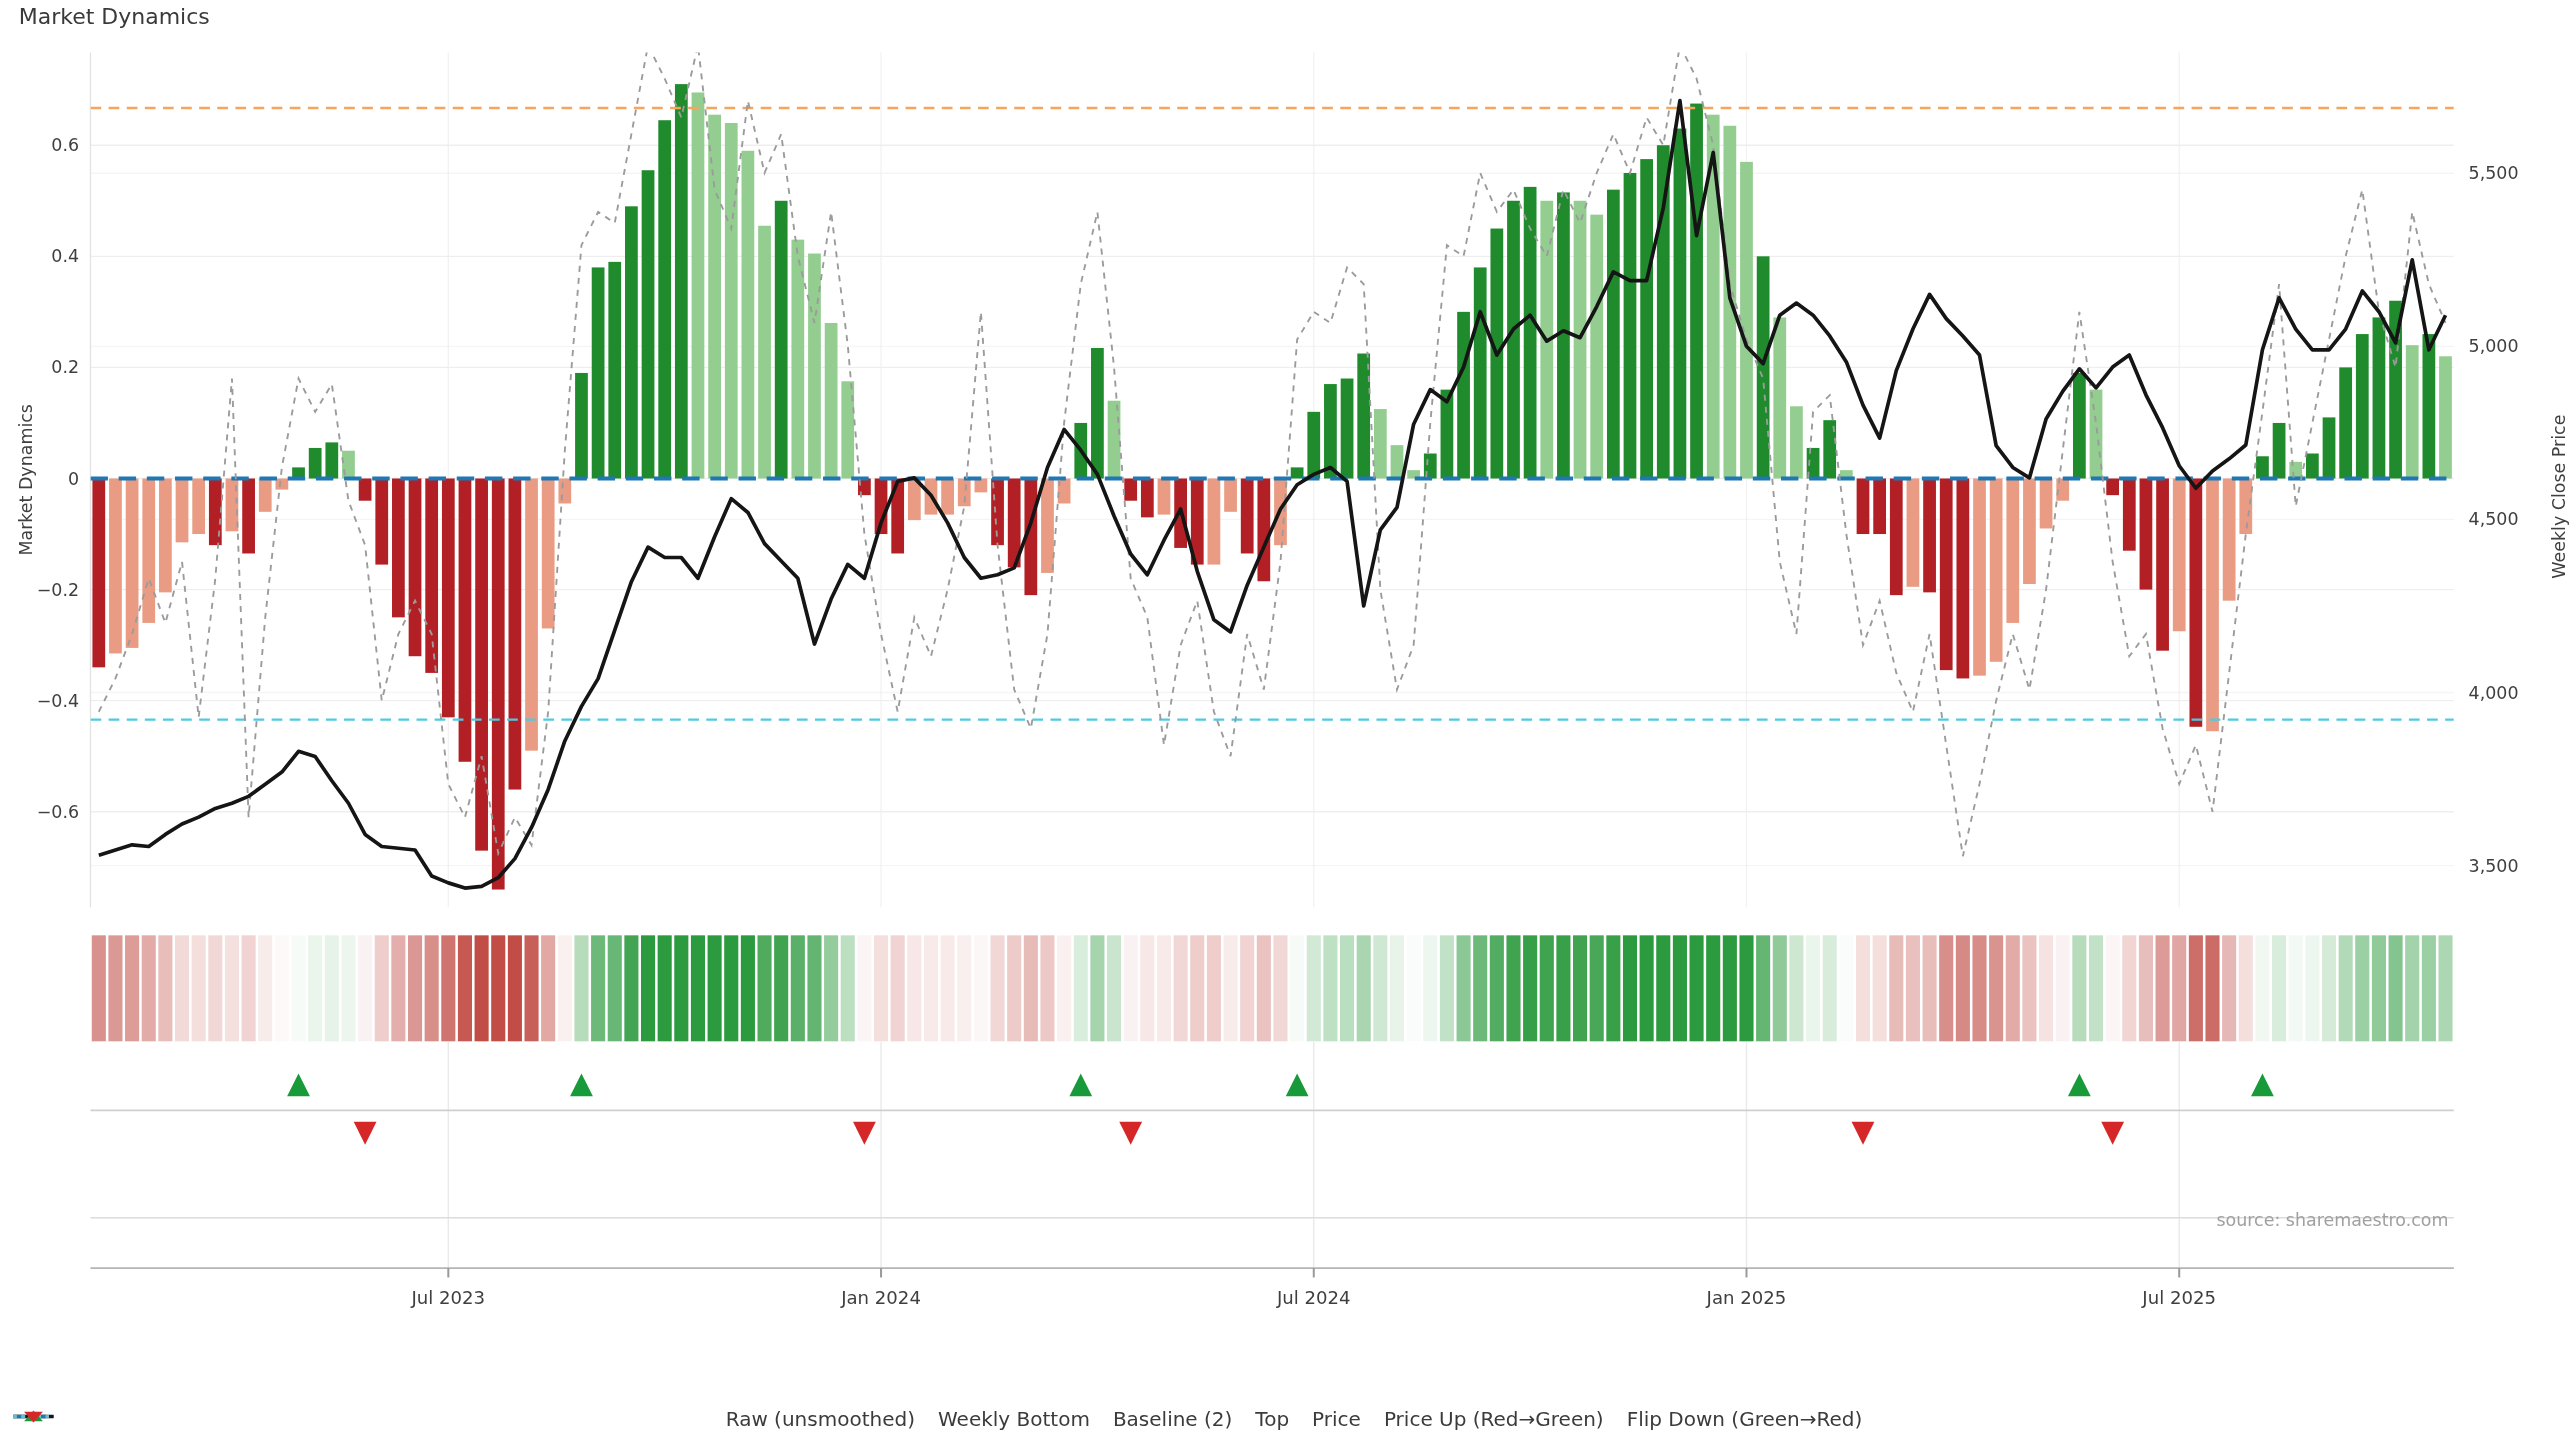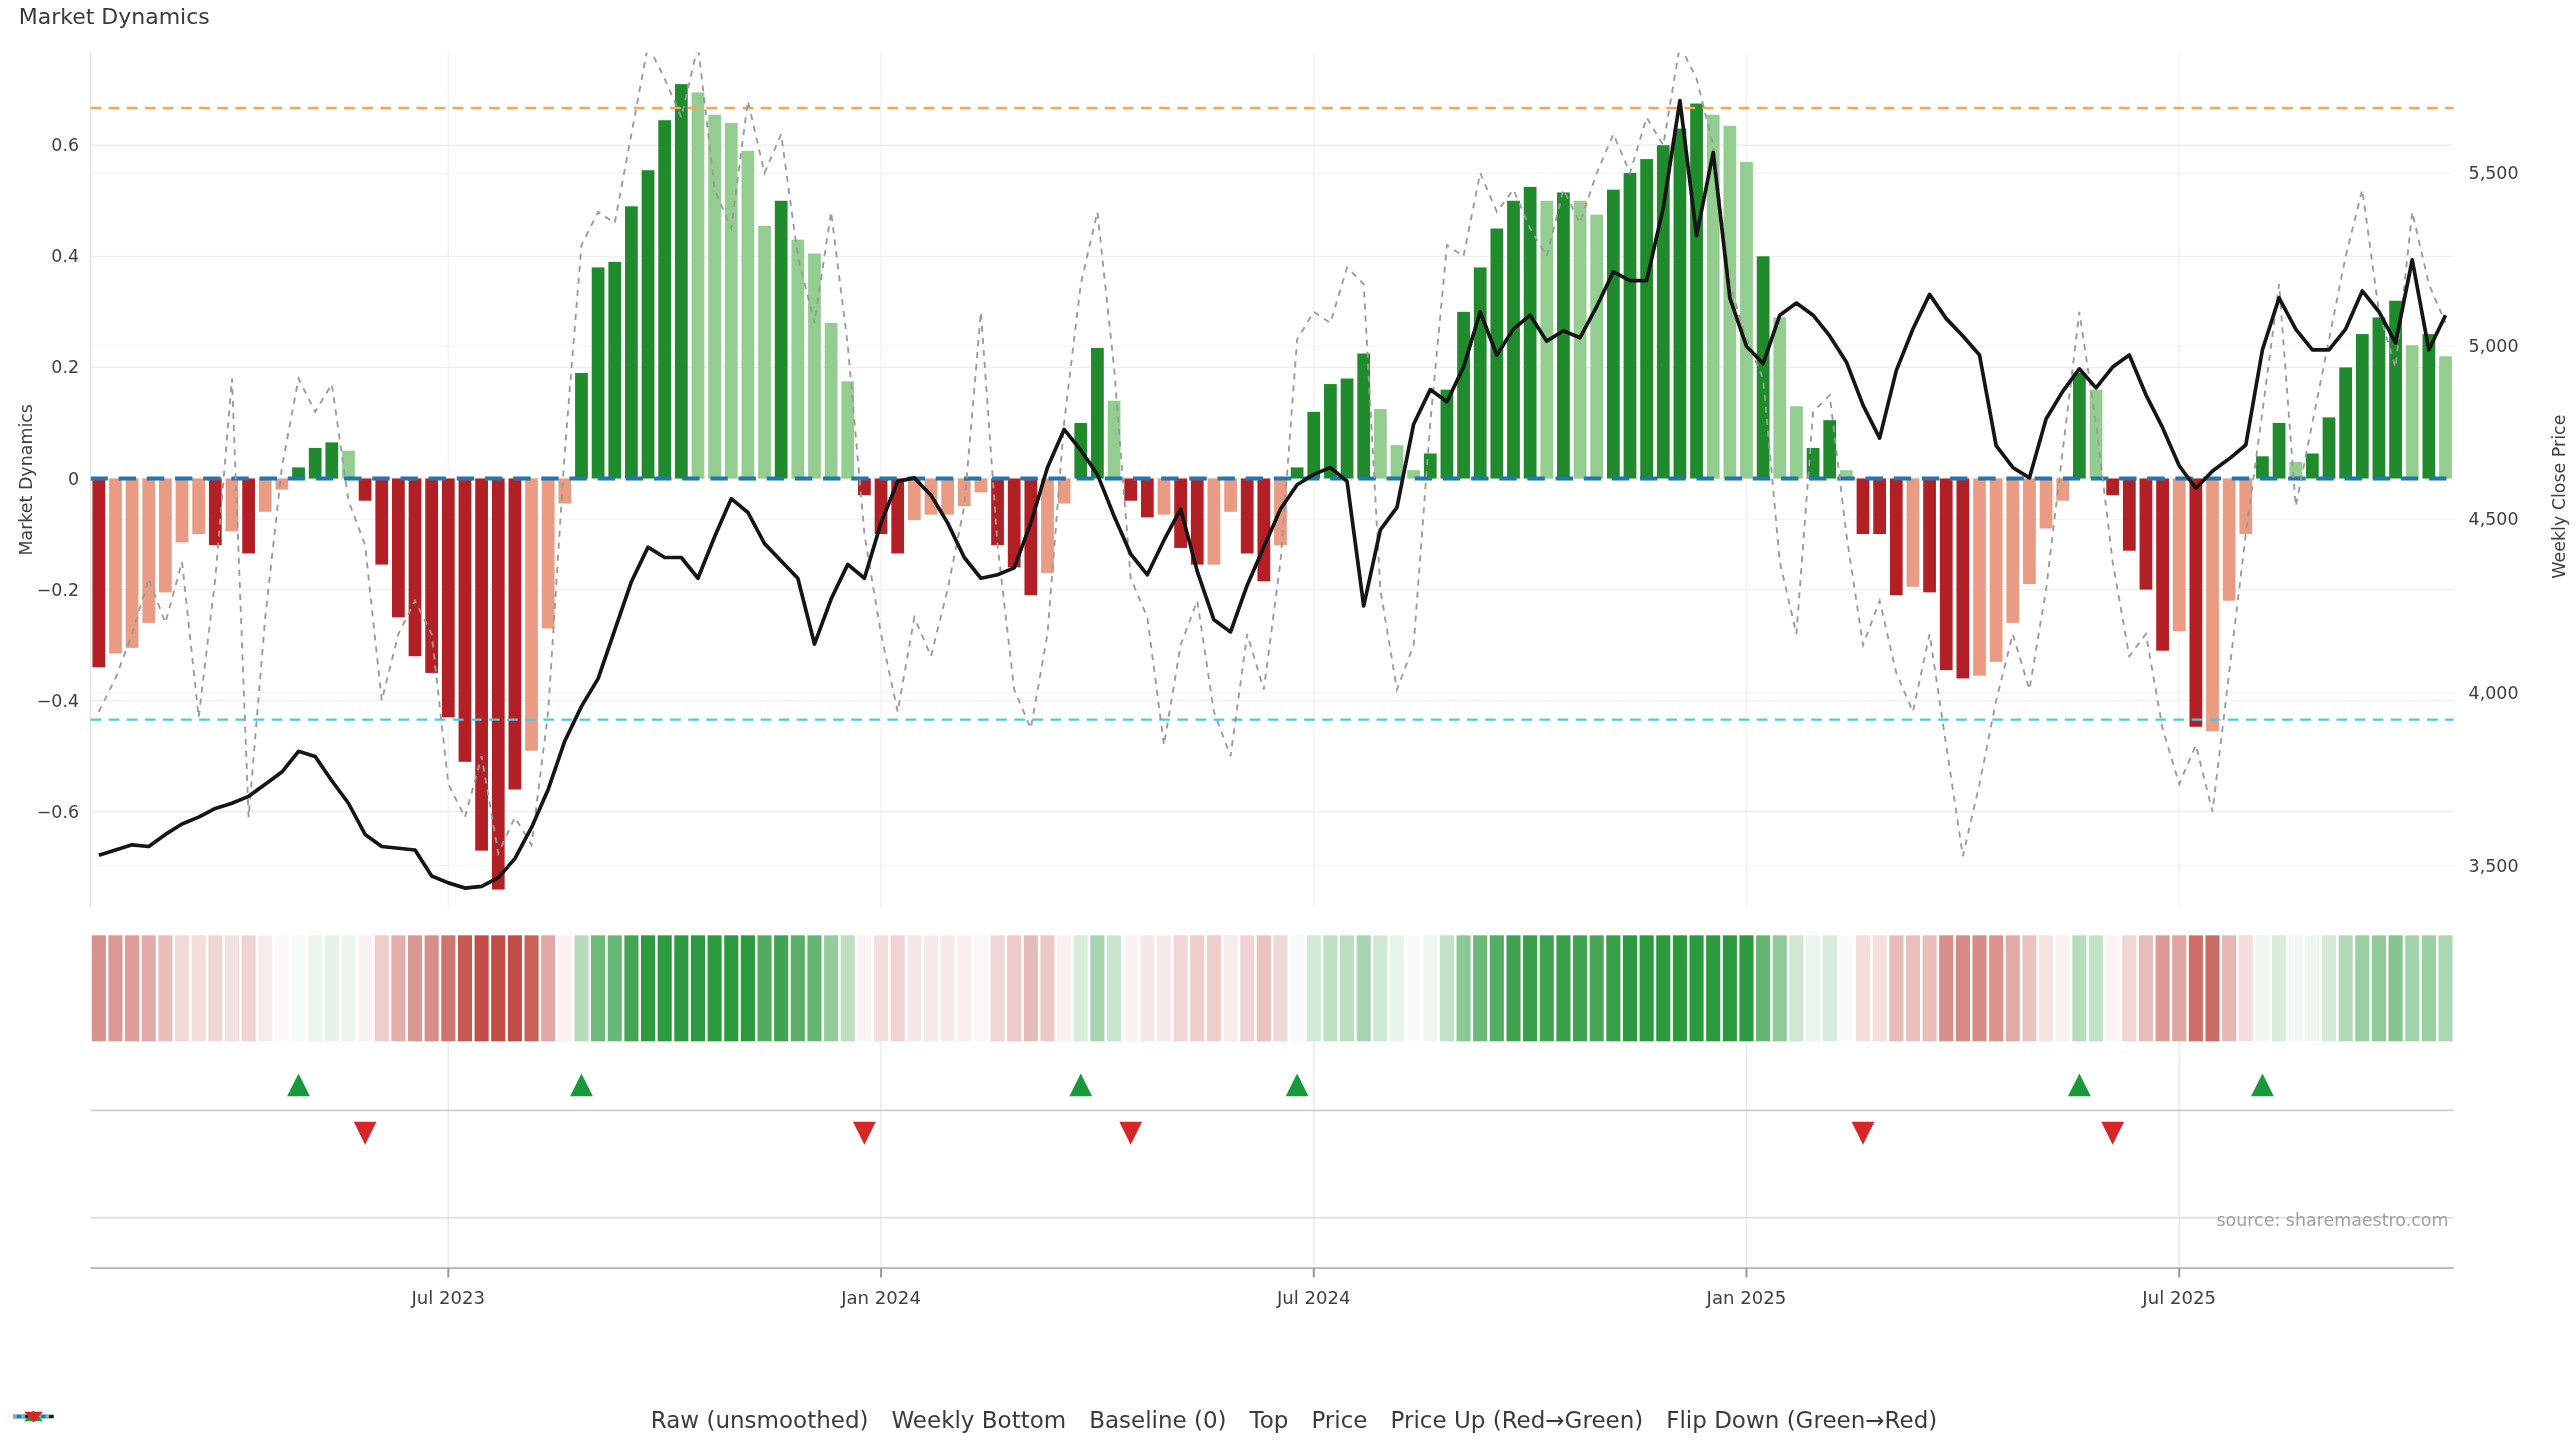--- a/index.html
+++ b/index.html
@@ -2,21 +2,21 @@
 <html style="font-size:10.7px"><head>
 <meta charset="utf-8">
 <style>
   html,body{margin:0;padding:0;background:#ffffff;}
   body{width:2576px;height:1449px;position:relative;font-family:"DejaVu Sans","Liberation Sans",sans-serif;}
   .stage{position:absolute;inset:0;margin-left:12px;}
   .title{position:absolute;left:6.7px;top:4px;font-size:22px;color:#3a3a3a;}
   svg{position:absolute;left:0;top:0;}
   .legend{position:absolute;left:0;right:0;top:1407px;display:flex;justify-content:center;align-items:center;gap:23px;}
   .legend-item{display:flex;align-items:center;gap:8px;}
-  .legend-item span{font-size:23px;color:#3b3b3b;white-space:nowrap;}
+  .legend-item span{font-size:20px;color:#3b3b3b;white-space:nowrap;}
 </style>
 </head>
 <body>
 
 <div class="stage">
   <div class="title">Market Dynamics</div>
   <svg id="plot" width="2576" height="1389" viewBox="0 0 3840 2070">
       <defs>
         <clipPath id="plotclip">
           <rect x="117" y="78" width="3523" height="1274"></rect>
@@ -406,21 +406,21 @@
       <div class="legend-item">
         <svg width="43" height="19" viewBox="0 0 64 28">
           <line x1="2" y1="14" x2="62" y2="14" stroke="#151515" stroke-width="5"></line>
         </svg>
         <span>Weekly Bottom</span>
       </div>
       <div class="legend-item">
         <svg width="43" height="19" viewBox="0 0 64 28">
           <line x1="2" y1="14" x2="62" y2="14" stroke="#1f77b4" stroke-width="5" stroke-dasharray="18 12"></line>
         </svg>
-        <span>Baseline (0)</span>
+        <span>Baseline (2)</span>
       </div>
       <div class="legend-item">
         <svg width="43" height="19" viewBox="0 0 64 28">
           <line x1="2" y1="14" x2="62" y2="14" stroke="#f7a45c" stroke-width="4" stroke-dasharray="5 7"></line>
         </svg>
         <span>Top</span>
       </div>
       <div class="legend-item">
         <svg width="43" height="19" viewBox="0 0 64 28">
           <line x1="2" y1="14" x2="62" y2="14" stroke="#4fc9e4" stroke-width="4" stroke-dasharray="5 7"></line>

